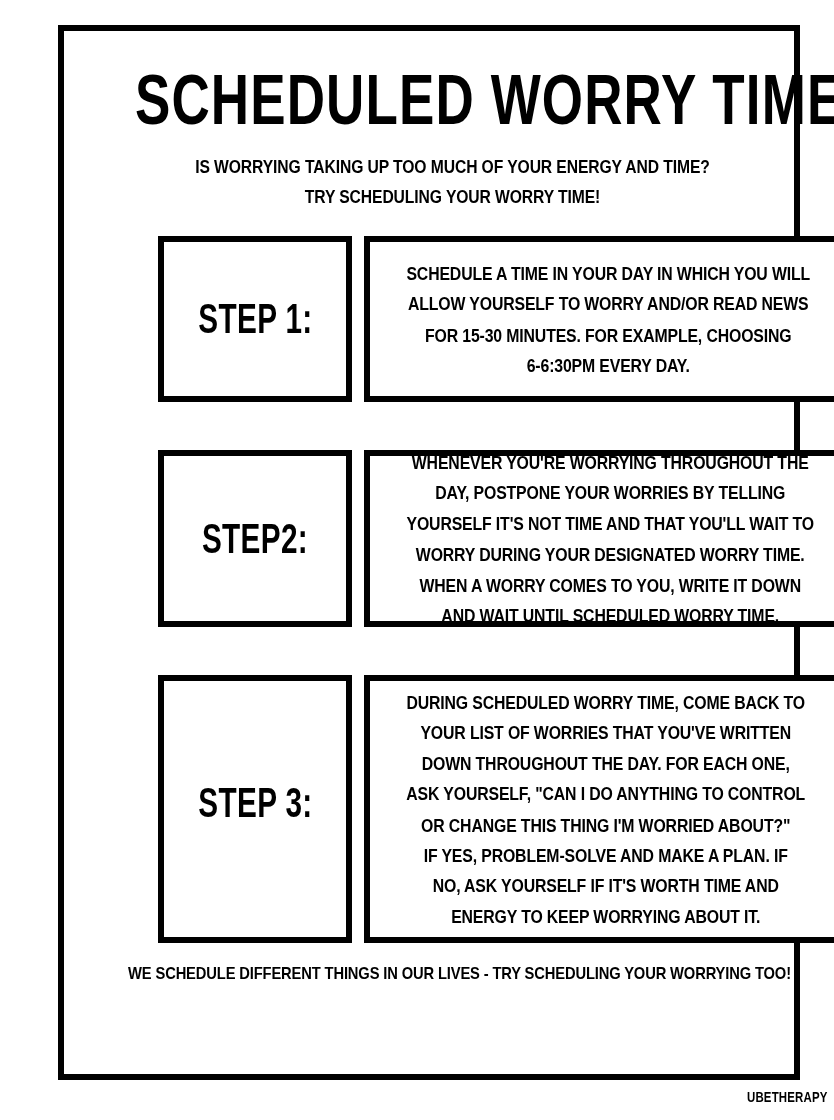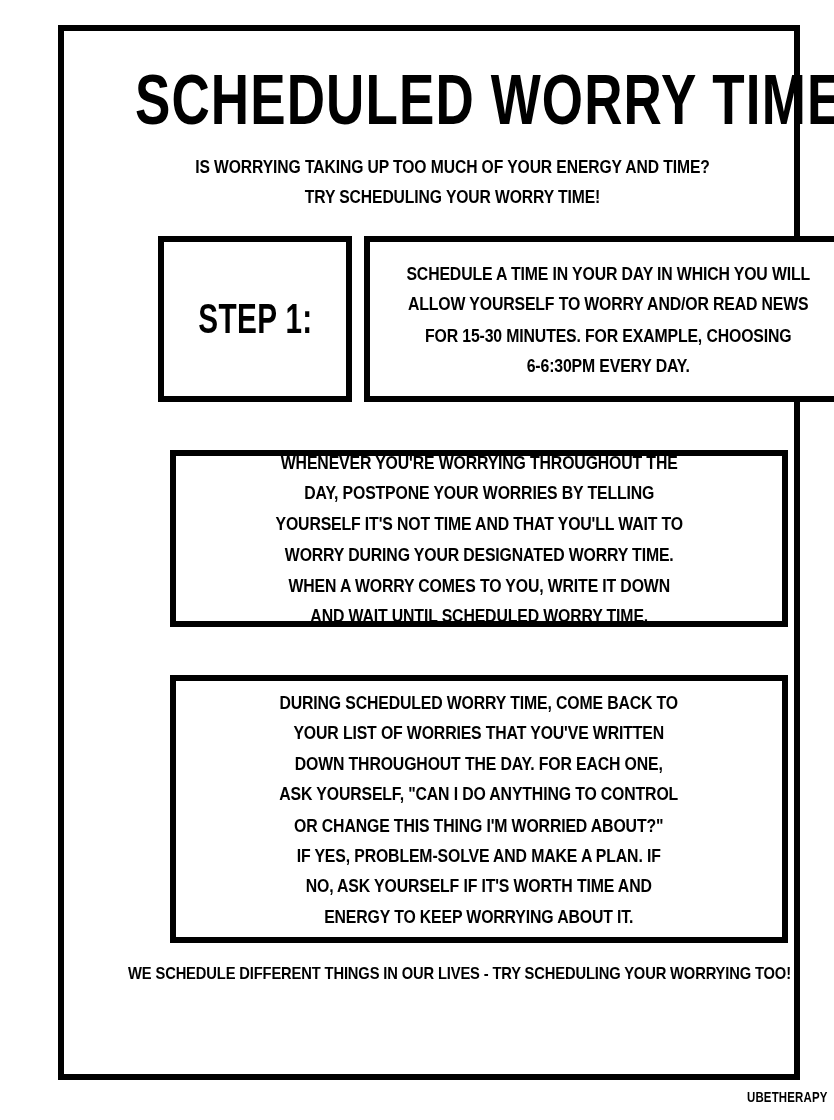--- a/index.html
+++ b/index.html
@@ -77,21 +77,21 @@
   .step-row:last-child { margin-bottom: 0; }
 
   .step-label-box {
     width: 194px;
     flex: 0 0 194px;
     border: 6px solid #000000;
     box-sizing: border-box;
     background: #ffffff;
     display: flex;
     align-items: center;
-    padding-left: 28px;
+    justify-content: center;
   }
   .step-label {
     font-family: "Liberation Sans Narrow", "Liberation Sans", sans-serif;
     font-weight: bold;
     font-size: 33px;
     letter-spacing: 0.4px;
     transform: scaleX(0.9) scaleY(1.3);
     color: #000000;
     white-space: nowrap;
   }
@@ -179,33 +179,39 @@
           <div class="step-text">
             <div>SCHEDULE A TIME IN YOUR DAY IN WHICH YOU WILL</div>
             <div>ALLOW YOURSELF TO WORRY AND/OR READ NEWS</div>
             <div>FOR 15-30 MINUTES. FOR EXAMPLE, CHOOSING</div>
             <div>6-6:30PM EVERY DAY.</div>
           </div>
         </div>
       </div>
 
       <div class="step-row row-2">
+        <div class="step-label-box">
+          <span class="step-label">STEP2:</span>
+        </div>
         <div class="step-content-box">
           <div class="step-text">
             <div>WHENEVER YOU'RE WORRYING THROUGHOUT THE</div>
             <div>DAY, POSTPONE YOUR WORRIES BY TELLING</div>
             <div>YOURSELF IT'S NOT TIME AND THAT YOU'LL WAIT TO</div>
             <div>WORRY DURING YOUR DESIGNATED WORRY TIME.</div>
             <div>WHEN A WORRY COMES TO YOU, WRITE IT DOWN</div>
             <div>AND WAIT UNTIL SCHEDULED WORRY TIME.</div>
           </div>
         </div>
       </div>
 
       <div class="step-row row-3">
+        <div class="step-label-box">
+          <span class="step-label">STEP 3:</span>
+        </div>
         <div class="step-content-box">
           <div class="step-text">
             <div>DURING SCHEDULED WORRY TIME, COME BACK TO</div>
             <div>YOUR LIST OF WORRIES THAT YOU'VE WRITTEN</div>
             <div>DOWN THROUGHOUT THE DAY. FOR EACH ONE,</div>
             <div>ASK YOURSELF, "CAN I DO ANYTHING TO CONTROL</div>
             <div>OR CHANGE THIS THING I'M WORRIED ABOUT?"</div>
             <div>IF YES, PROBLEM-SOLVE AND MAKE A PLAN. IF</div>
             <div>NO, ASK YOURSELF IF IT'S WORTH TIME AND</div>
             <div>ENERGY TO KEEP WORRYING ABOUT IT.</div>

